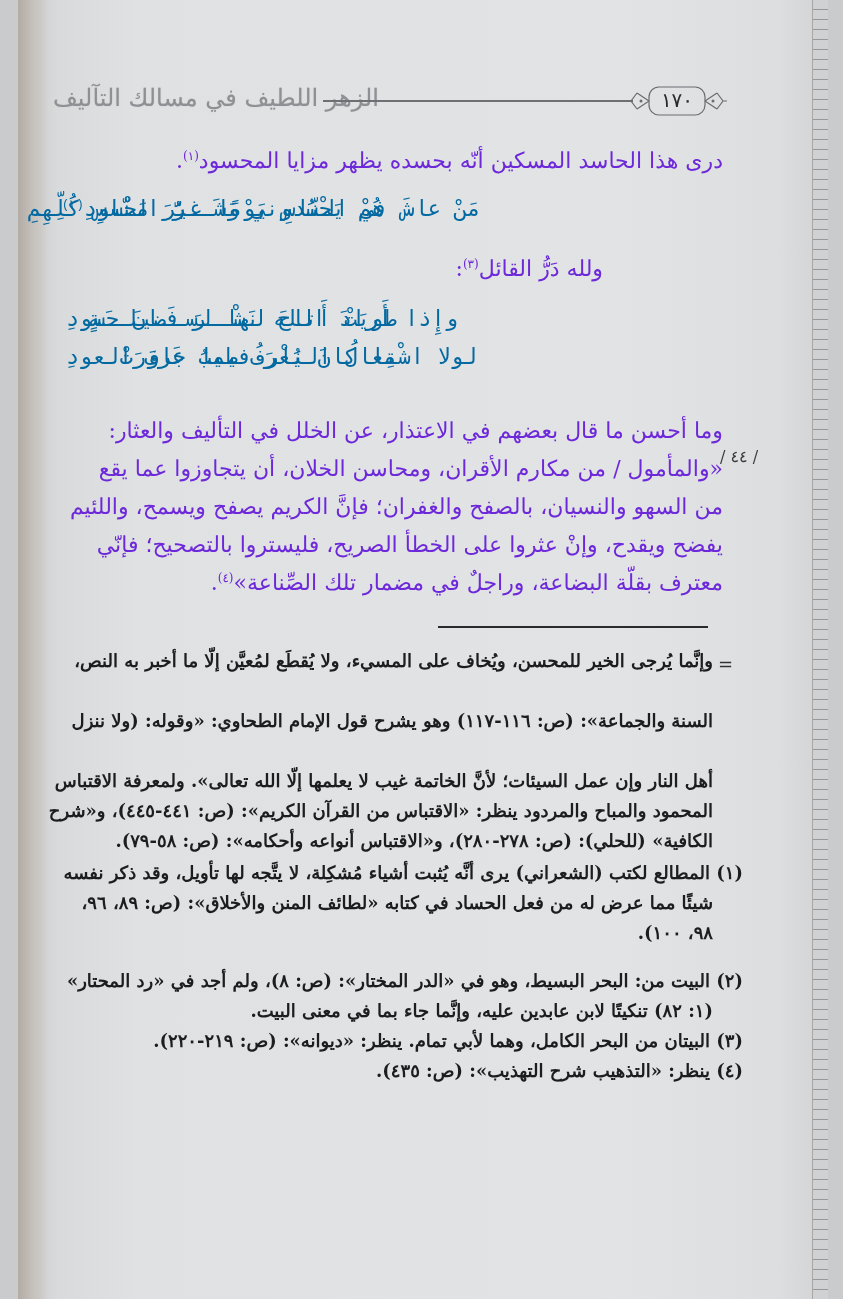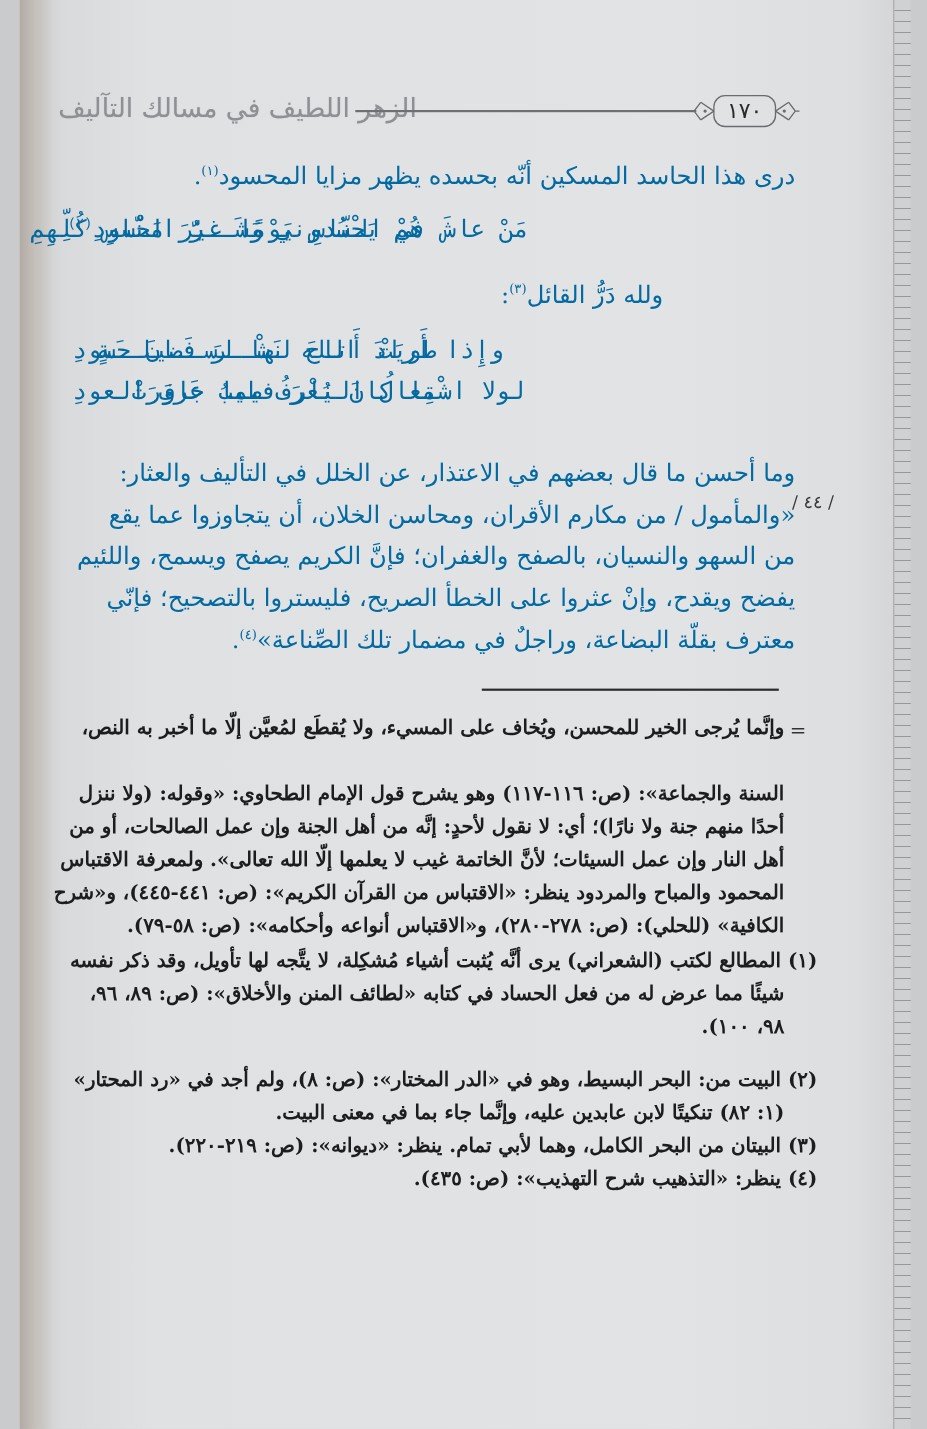--- a/index.html
+++ b/index.html
@@ -37,21 +37,21 @@
   .page-number-frame {
     position: absolute; left: 596px; top: 5px; width: 100px; height: 32px;
   }
   .page-number-frame svg { position: absolute; left: 0; top: 0; }
   .page-number {
     position: absolute; left: 0; top: 3px; width: 100px; text-align: center;
     font-size: 20px; color: #2a2a2c; direction: rtl;
   }
   .body-text {
     position: absolute; direction: rtl; text-align: right;
-    font-size: 22px; line-height: 38px; color: #0369a1;
+    font-size: 22px; line-height: 38px; color: #6d28d9;
     white-space: nowrap;
   }
   .fn-marker { font-size: 12px; vertical-align: super; line-height: 0; }
   .verse-line {
     position: absolute; direction: rtl; font-size: 22px; color: #0369a1; white-space: nowrap; font-family: Liberation Mono, monospace;
   }
   .margin-ref {
     position: absolute; left: 720px; top: 447px; font-size: 16px; color: #3a3a3c; direction: rtl;
   }
   .fn-separator {
@@ -115,21 +115,20 @@
 
 <div class="margin-ref">/ ٤٤ /</div>
 
 <div class="fn-separator"></div>
 
 <div class="continuation-mark">=</div>
 
 <div class="footnotes" style="right:130px; top:650px; width:680px; height:560px;">
   <div class="fn-line" style="top:0px; right:0;">وإنَّما يُرجى الخير للمحسن، ويُخاف على المسيء، ولا يُقطَع لمُعيَّن إلّا ما أخبر به النص،</div>
   <div class="fn-line" style="top:60px; right:0;">السنة والجماعة»: (ص: ١١٦-١١٧) وهو يشرح قول الإمام الطحاوي: «وقوله: (ولا ننزل</div>
-  <div class="fn-line" style="top:90px; right:0;">أحدًا منهم جنة ولا نارًا)؛ أي: لا نقول لأحدٍ: إنَّه من أهل الجنة وإن عمل الصالحات، أو من</div>
   <div class="fn-line" style="top:120px; right:0;">أهل النار وإن عمل السيئات؛ لأنَّ الخاتمة غيب لا يعلمها إلّا الله تعالى». ولمعرفة الاقتباس</div>
   <div class="fn-line" style="top:150px; right:0;">المحمود والمباح والمردود ينظر: «الاقتباس من القرآن الكريم»: (ص: ٤٤١-٤٤٥)، و«شرح</div>
   <div class="fn-line" style="top:180px; right:0;">الكافية» (للحلي): (ص: ٢٧٨-٢٨٠)، و«الاقتباس أنواعه وأحكامه»: (ص: ٥٨-٧٩).</div>
 
   <div class="fn-line" style="top:212px; right:-30px;">
     <span>(١)</span>
     <span>المطالع لكتب (الشعراني) يرى أنَّه يُثبت أشياء مُشكِلة، لا يتَّجه لها تأويل، وقد ذكر نفسه</span>
   </div>
   <div class="fn-line" style="top:242px; right:0;">شيئًا مما عرض له من فعل الحساد في كتابه «لطائف المنن والأخلاق»: (ص: ٨٩، ٩٦،</div>
   <div class="fn-line" style="top:272px; right:0;">٩٨، ١٠٠).</div>

